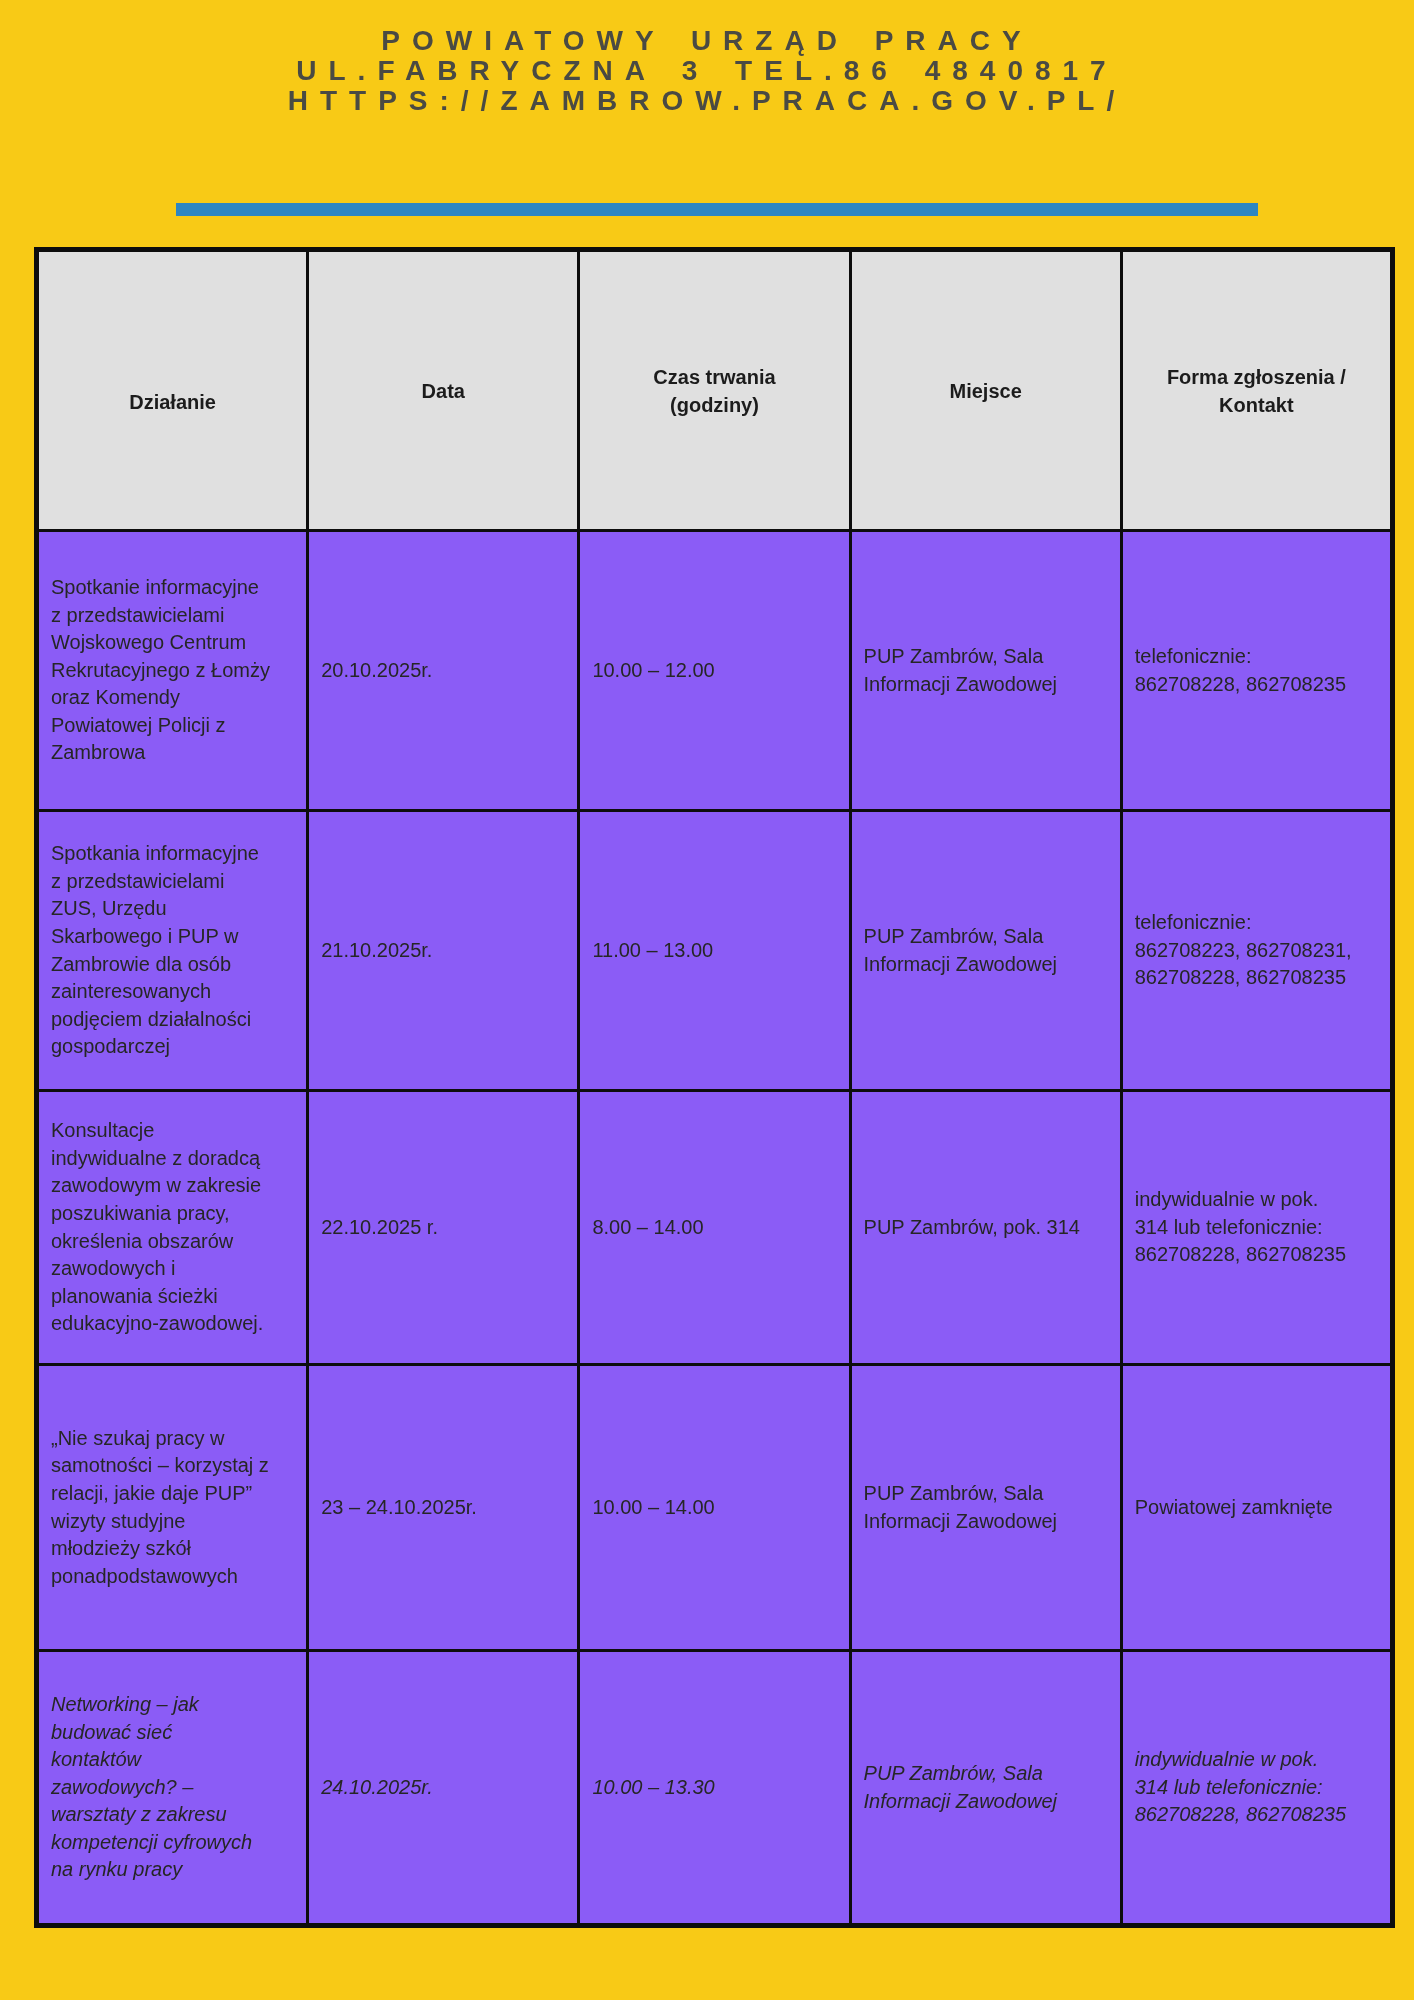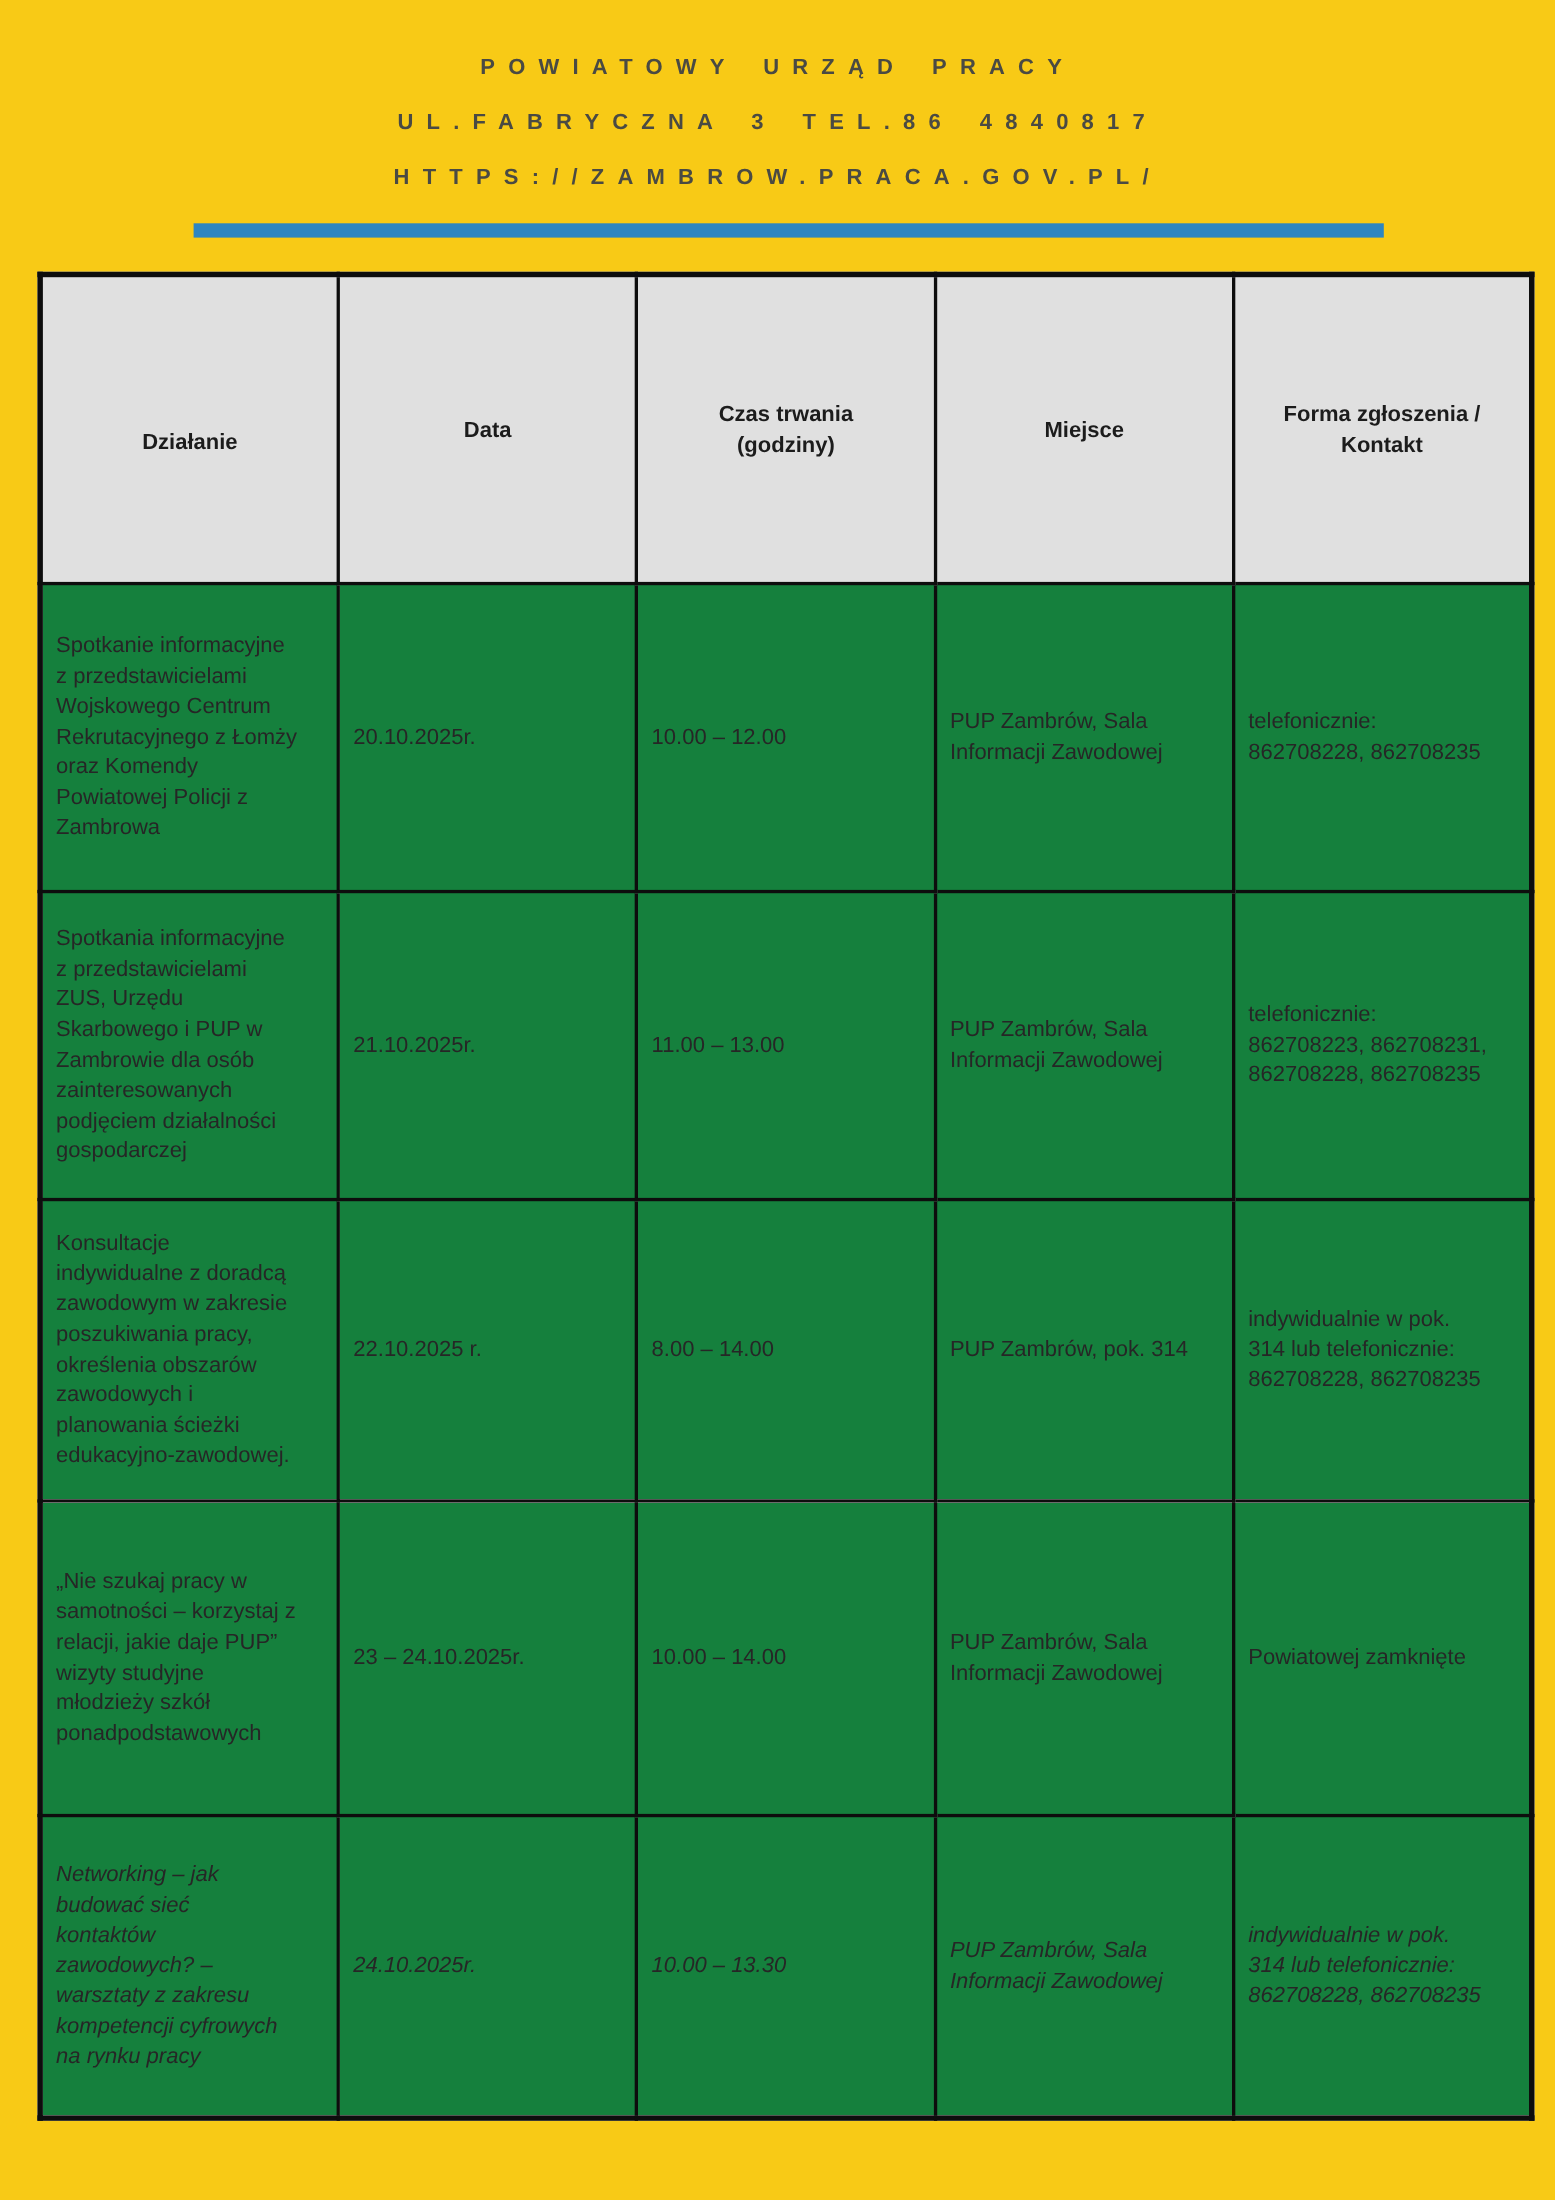--- a/index.html
+++ b/index.html
@@ -16,25 +16,24 @@
     position:absolute;
     top:26px;
     left:0;
     width:100%;
     text-align:center;
     color:#4A4A43;
     font-weight:bold;
   }
   .title-line{
     white-space:nowrap;
-    font-size:20px;
+    font-size:28px;
     line-height:30px;
     letter-spacing:12px;
     word-spacing:6px;
-    margin-top:20px;
   }
   
   .accent-bar{
     position:absolute;
     left:176px;
     top:203px;
     width:1082px;
     height:13px;
     background:#2E86C1;
   }
@@ -63,21 +62,21 @@
     font-size:20px;
     font-weight:bold;
     color:#1C1C1C;
     text-align:center;
     line-height:1.4;
     height:281px;
     box-sizing:border-box;
   }
   table.schedule thead th:first-child{padding-top:32px;text-align:center;}
   table.schedule tbody td{
-    background:#15803d;
+    background:#8b5cf6;
     font-size:20px;
     font-weight:normal;
     color:#262626;
     text-align:left;
     line-height:1.38;
     box-sizing:border-box;
   }
   tr.row-1{height:280px;}
   tr.row-2{height:280px;margin-top:44px;}
   tr.row-3{height:274px;}

